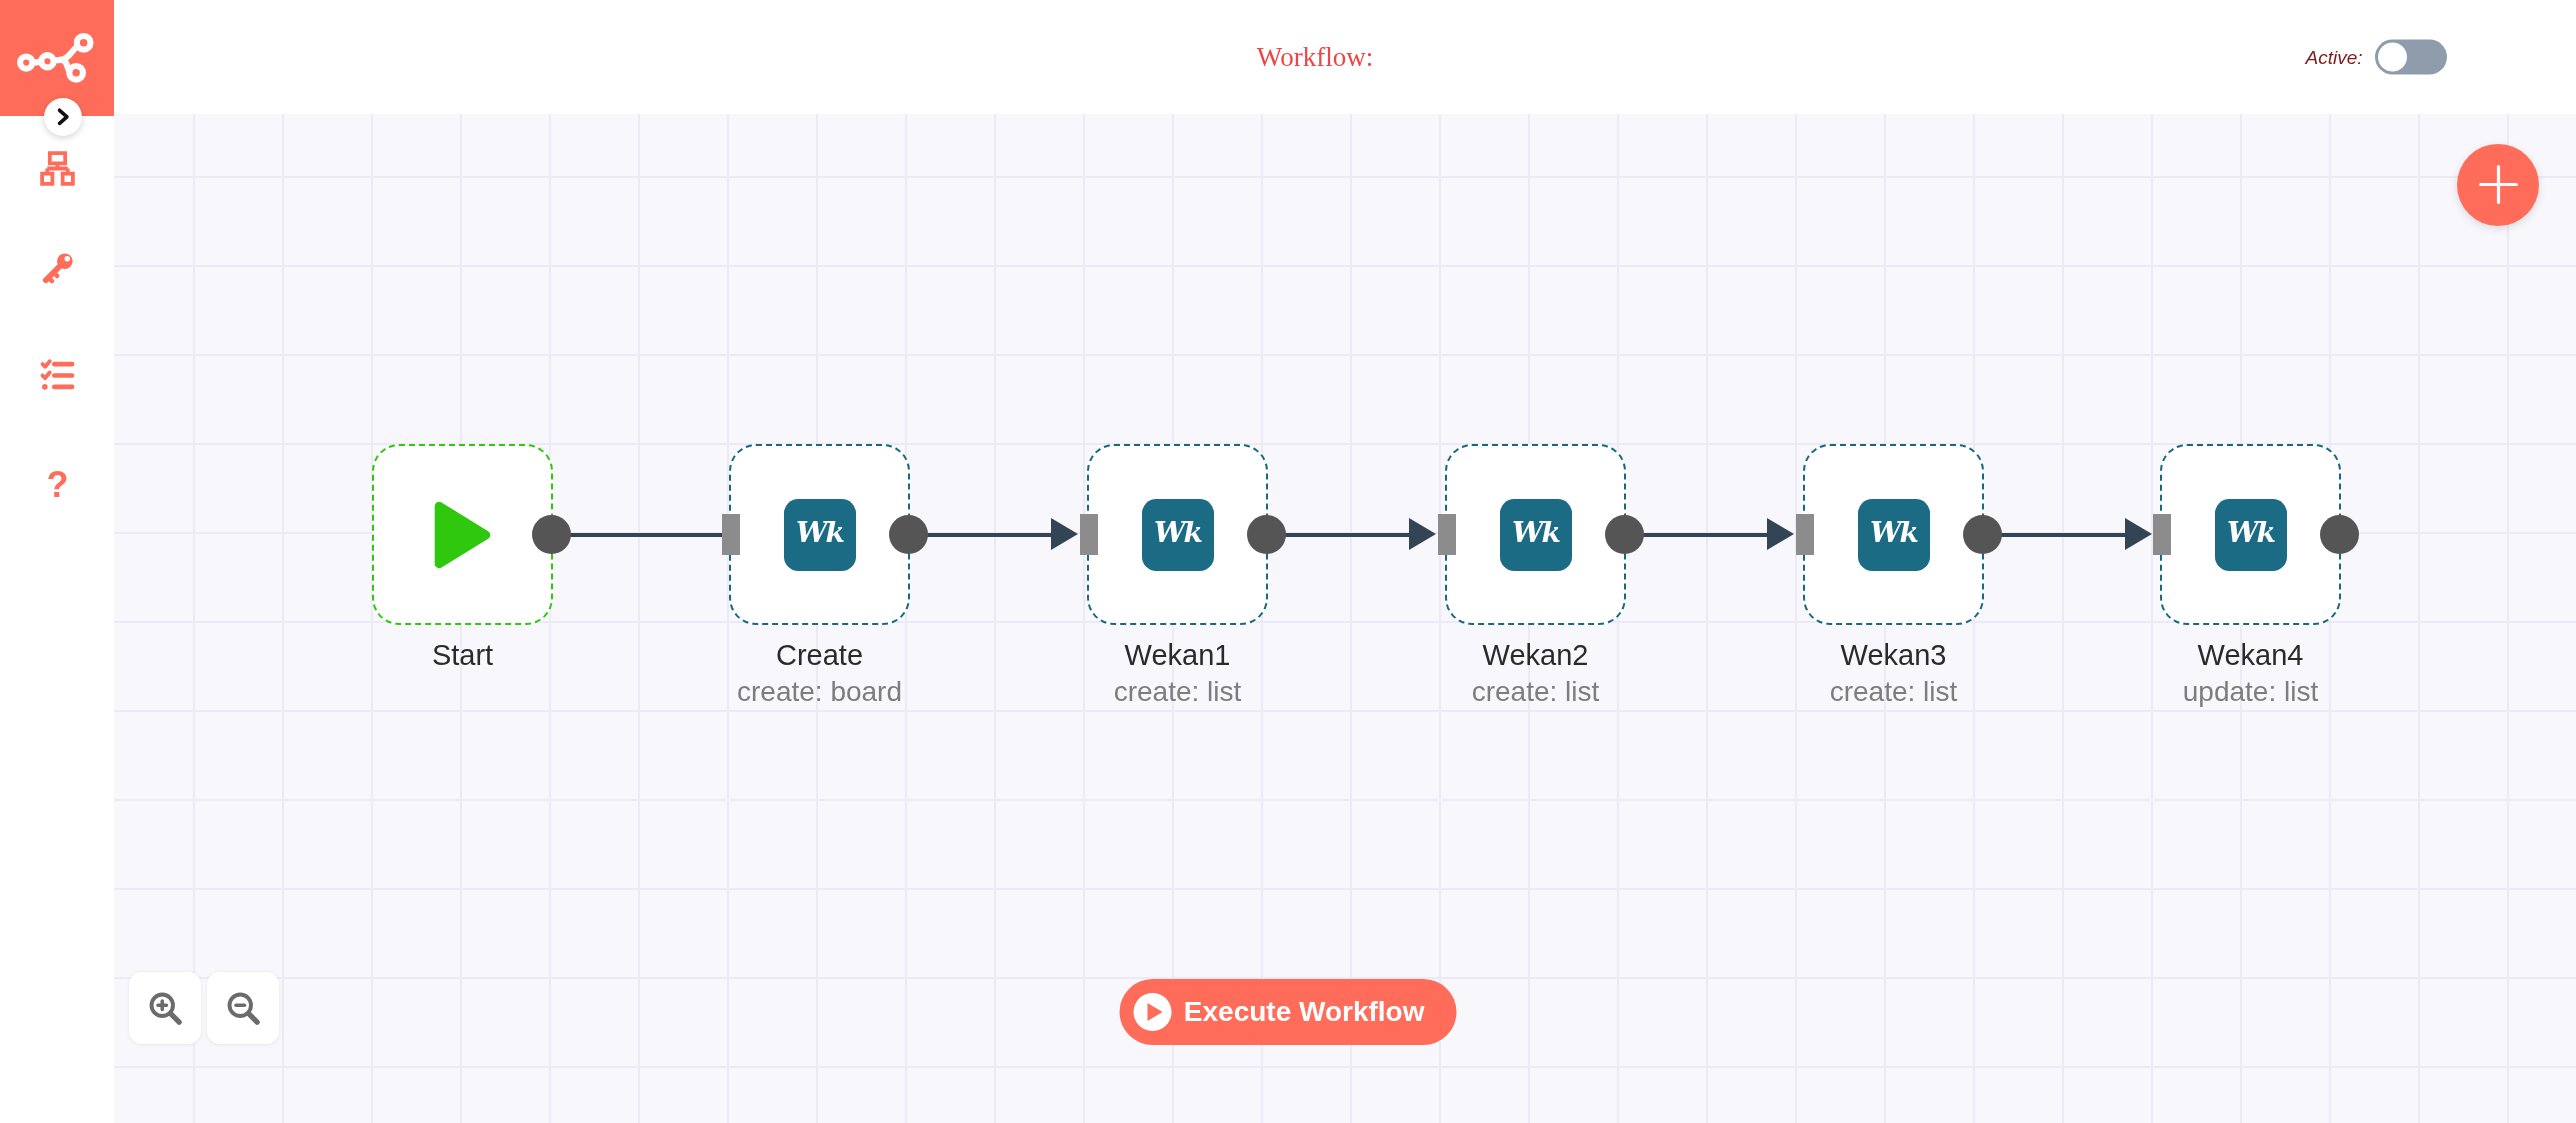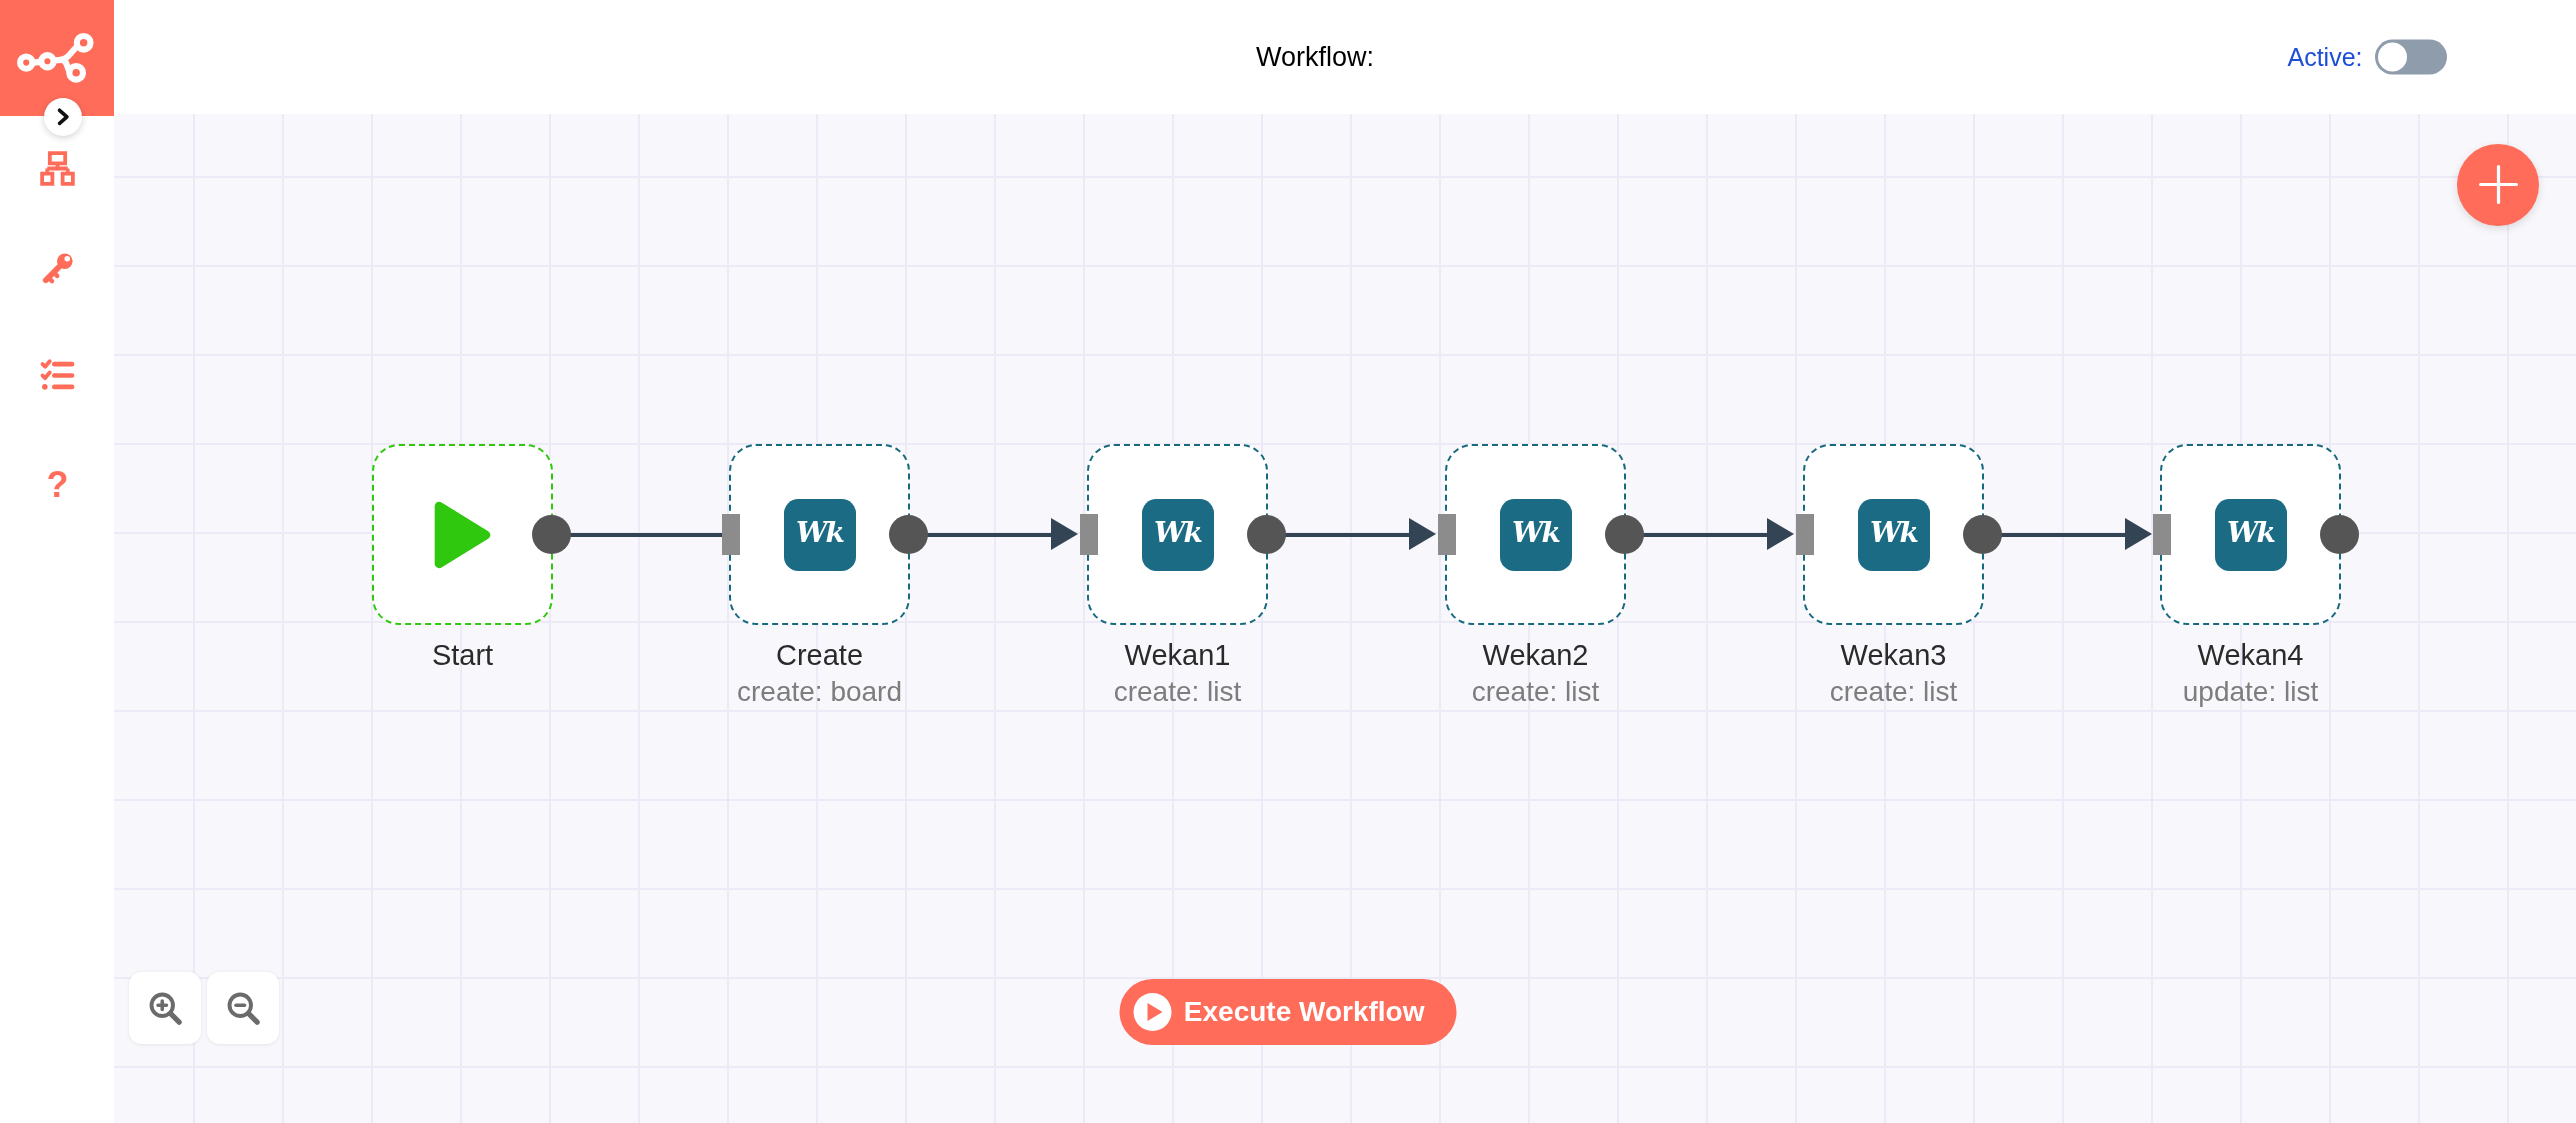--- a/index.html
+++ b/index.html
@@ -31,24 +31,24 @@
     background-size:89px 89px;
     background-position:79px 62px;
   }
 
   
   .header{position:absolute;left:0;top:0;width:100%;height:114px;background:#fff;z-index:10;}
   .title{
     position:absolute;left:50%;top:50%;transform:translate(calc(-50% + 27px),-50%);
     display:flex;align-items:center;gap:8px;font-size:27px;white-space:nowrap;
   }
-  .title .lbl{color:#000000;}
+  .title .lbl{color:#ef4444;font-family:Liberation Serif, serif;}
   .title .name{color:var(--accent);cursor:pointer;}
   .active-ctl{position:absolute;right:129px;top:50%;transform:translateY(-50%);display:flex;align-items:center;gap:12.5px;}
-  .active-ctl .lbl{font-size:25px;color:#1d4ed8;}
+  .active-ctl .lbl{font-size:19px;color:#7f1d1d;font-style:italic;}
   .toggle{position:relative;width:72px;height:35px;border-radius:18px;background:var(--toggle-track);cursor:pointer;}
   .toggle .knob{position:absolute;left:2.7px;top:2.7px;width:29.5px;height:29.5px;border-radius:50%;background:#fff;}
 
   
   .sidebar{position:absolute;left:0;top:0;bottom:0;width:114px;background:#fff;z-index:20;}
   .logo{position:absolute;left:0;top:0;width:114px;height:116px;background:var(--accent);z-index:21;
         display:flex;align-items:center;justify-content:center;cursor:pointer;}
   .collapse-btn{position:absolute;left:44px;top:98px;width:38px;height:38px;border-radius:50%;background:#fff;
         z-index:22;display:flex;align-items:center;justify-content:center;box-shadow:0 1.8px 7.2px rgba(0,0,0,.18);cursor:pointer;}
   .side-item{position:absolute;left:36px;width:43px;height:43px;display:flex;align-items:center;justify-content:center;cursor:pointer;}

